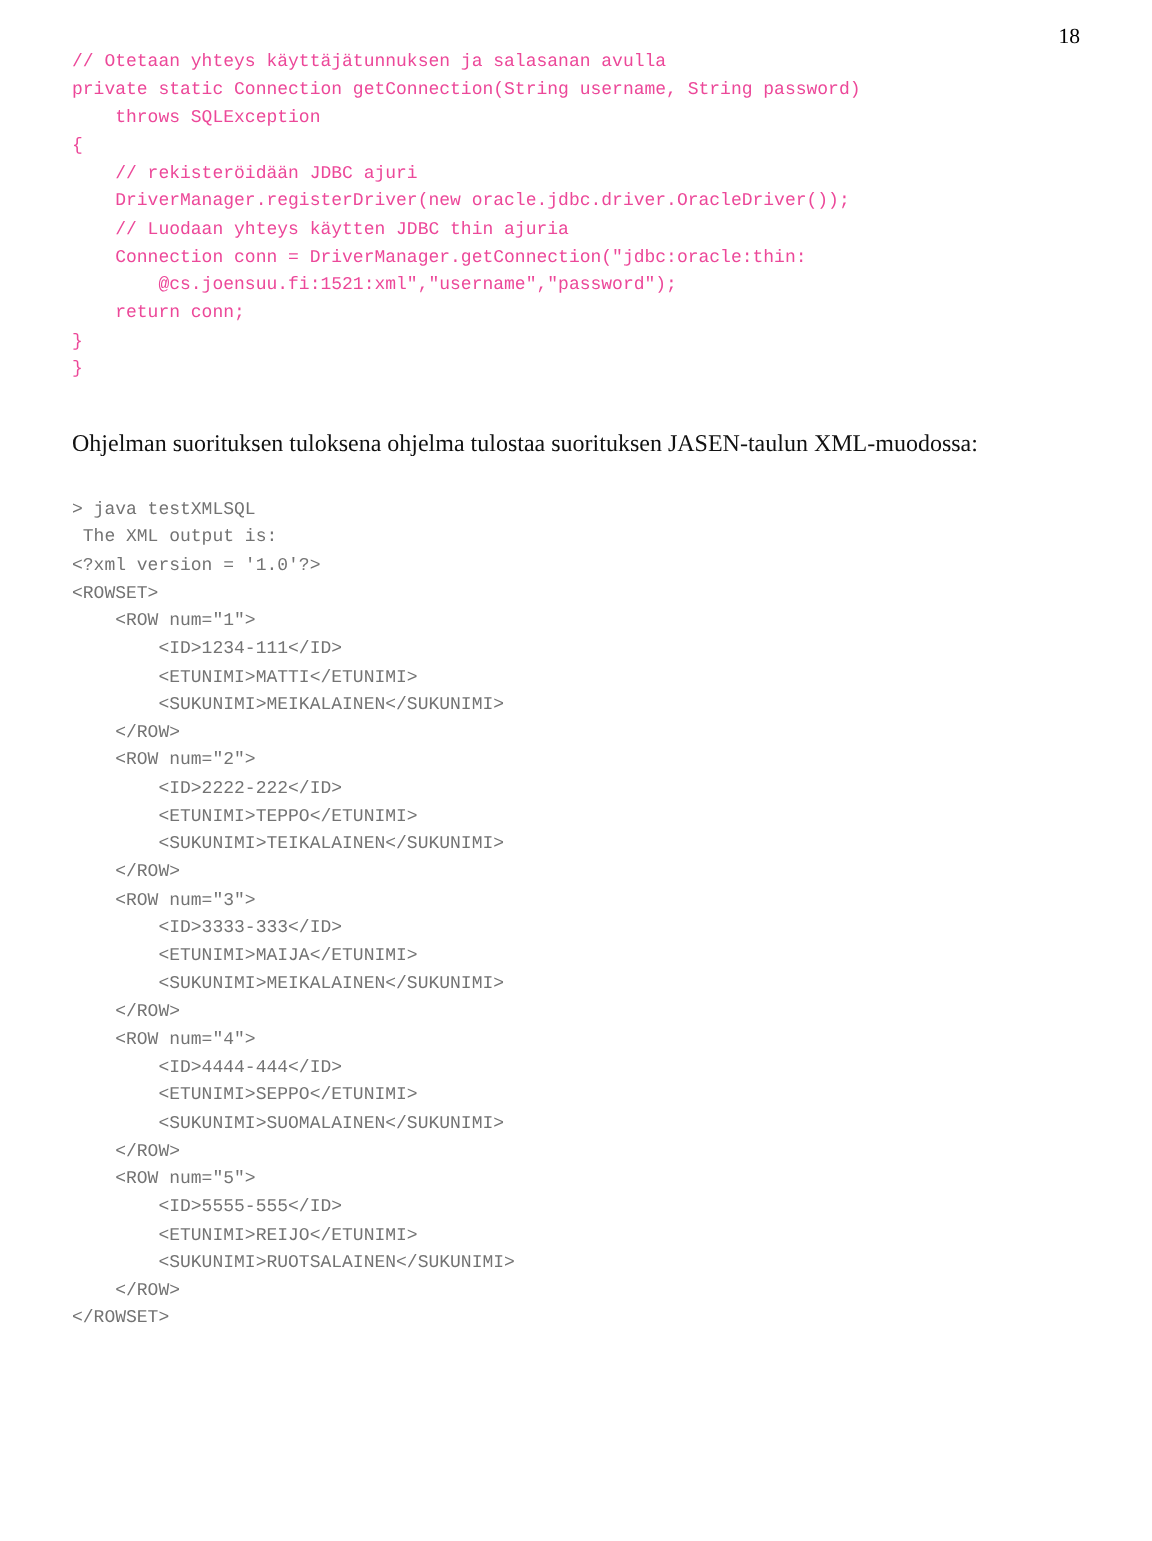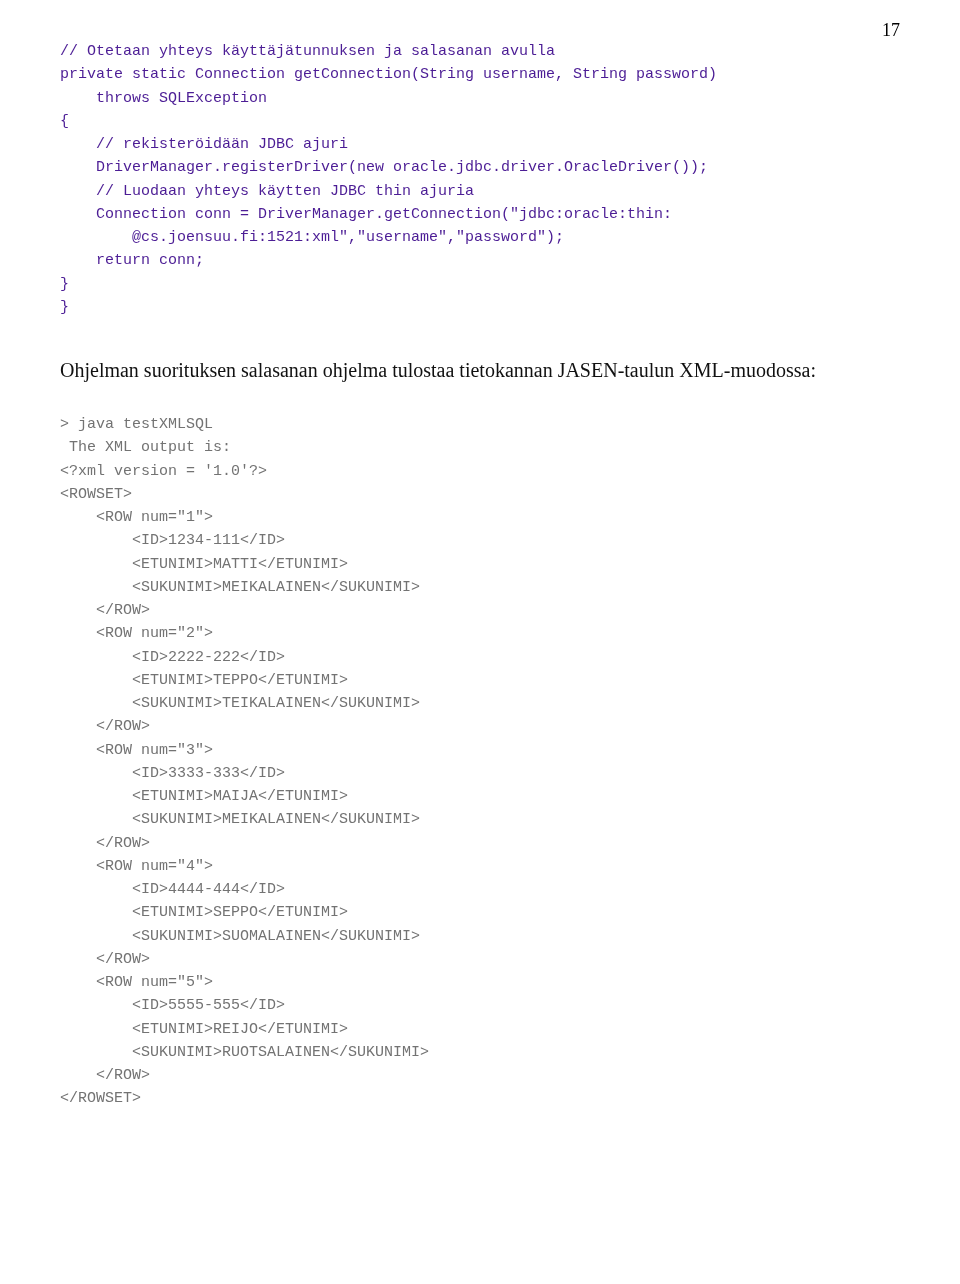--- a/index.html
+++ b/index.html
@@ -23,21 +23,21 @@
       right: 60px;
       font-size: 18px;
       font-family: 'Times New Roman', Times, serif;
     }
 
     .code-block {
       font-family: 'Courier New', Courier, monospace;
       font-size: 15px;
       line-height: 1.55;
       white-space: pre;
-      color: #4c1d95;
+      color: #ec4899;
       margin-bottom: 20px;
     }
 
     .prose-text {
       font-family: 'Times New Roman', Times, serif;
       font-size: 20px;
       line-height: 1.5;
       margin: 36px 0 28px 0;
       color: #111;
     }
@@ -47,36 +47,36 @@
       font-size: 15px;
       line-height: 1.55;
       white-space: pre;
       color: #737373;
       margin-top: 10px;
     }
   </style>
 </head>
 <body>
 
-<div class="page-number">17</div>
+<div class="page-number">18</div>
 
 <div class="code-block">// Otetaan yhteys käyttäjätunnuksen ja salasanan avulla
 private static Connection getConnection(String username, String password)
     throws SQLException
 {
     // rekisteröidään JDBC ajuri
     DriverManager.registerDriver(new oracle.jdbc.driver.OracleDriver());
     // Luodaan yhteys käytten JDBC thin ajuria
     Connection conn = DriverManager.getConnection("jdbc:oracle:thin:
         @cs.joensuu.fi:1521:xml","username","password");
     return conn;
 }
 }</div>
 
-<div class="prose-text">Ohjelman suorituksen salasanan ohjelma tulostaa tietokannan JASEN-taulun XML-muodossa:</div>
+<div class="prose-text">Ohjelman suorituksen tuloksena ohjelma tulostaa suorituksen JASEN-taulun XML-muodossa:</div>
 
 <div class="xml-output-block">&gt; java testXMLSQL
  The XML output is:
 &lt;?xml version = '1.0'?&gt;
 &lt;ROWSET&gt;
     &lt;ROW num="1"&gt;
         &lt;ID&gt;1234-111&lt;/ID&gt;
         &lt;ETUNIMI&gt;MATTI&lt;/ETUNIMI&gt;
         &lt;SUKUNIMI&gt;MEIKALAINEN&lt;/SUKUNIMI&gt;
     &lt;/ROW&gt;

